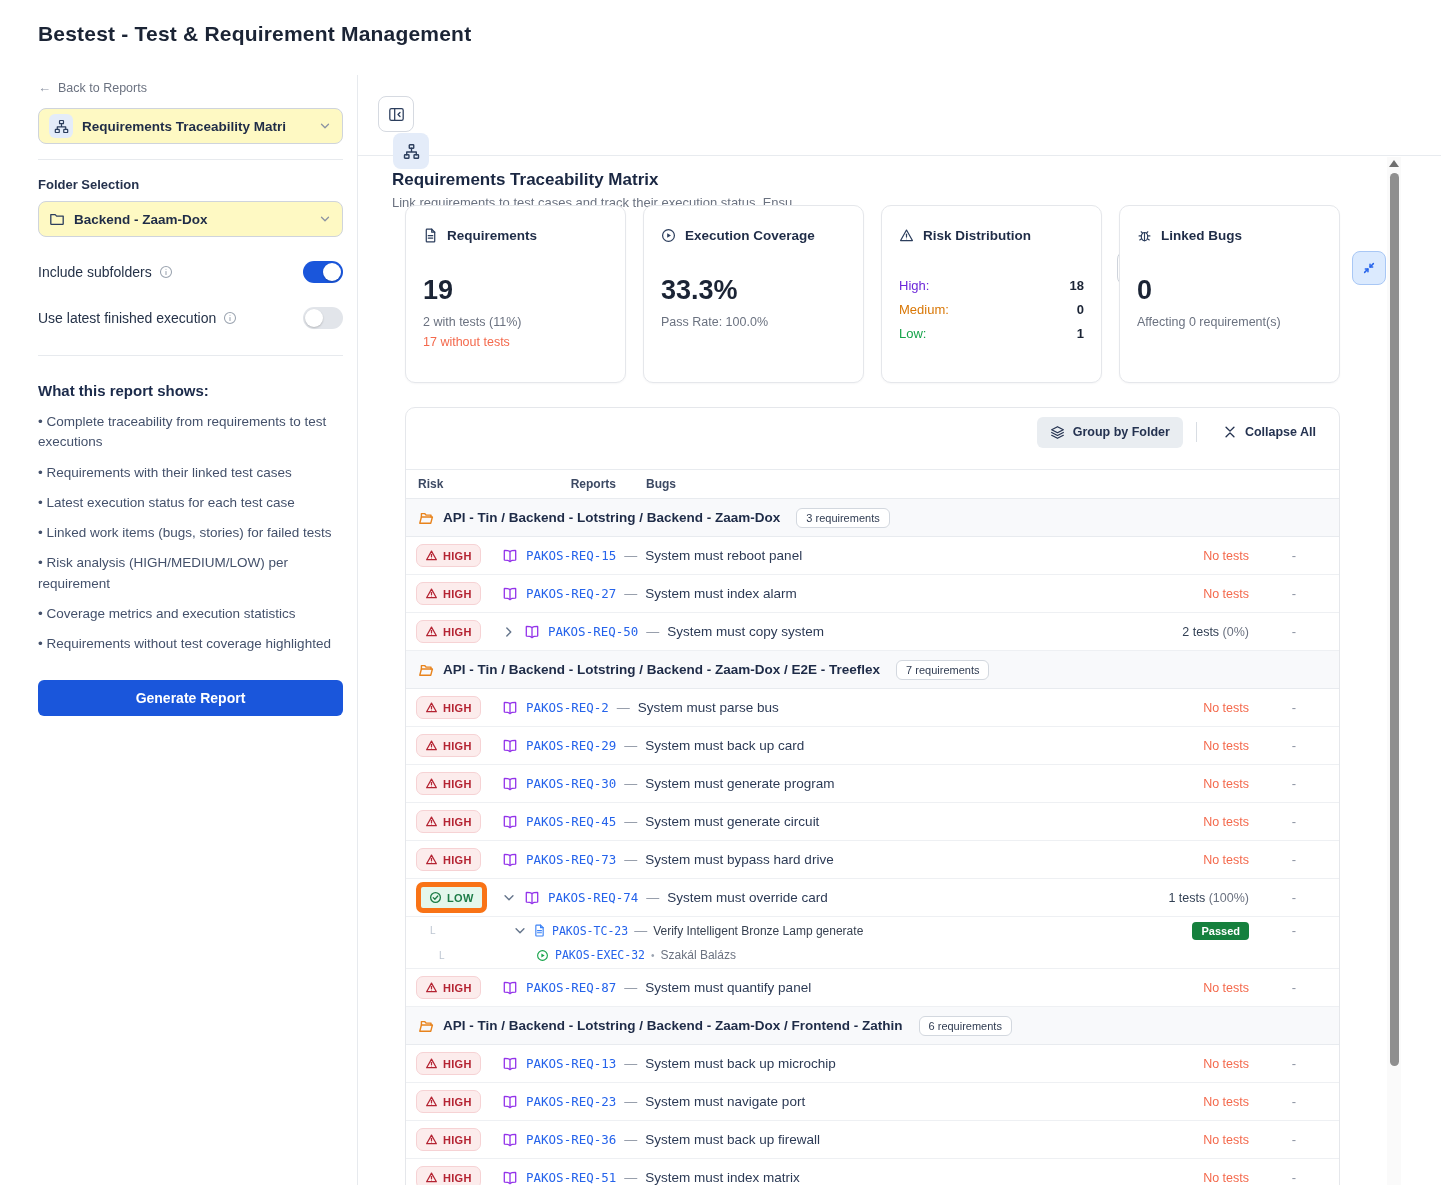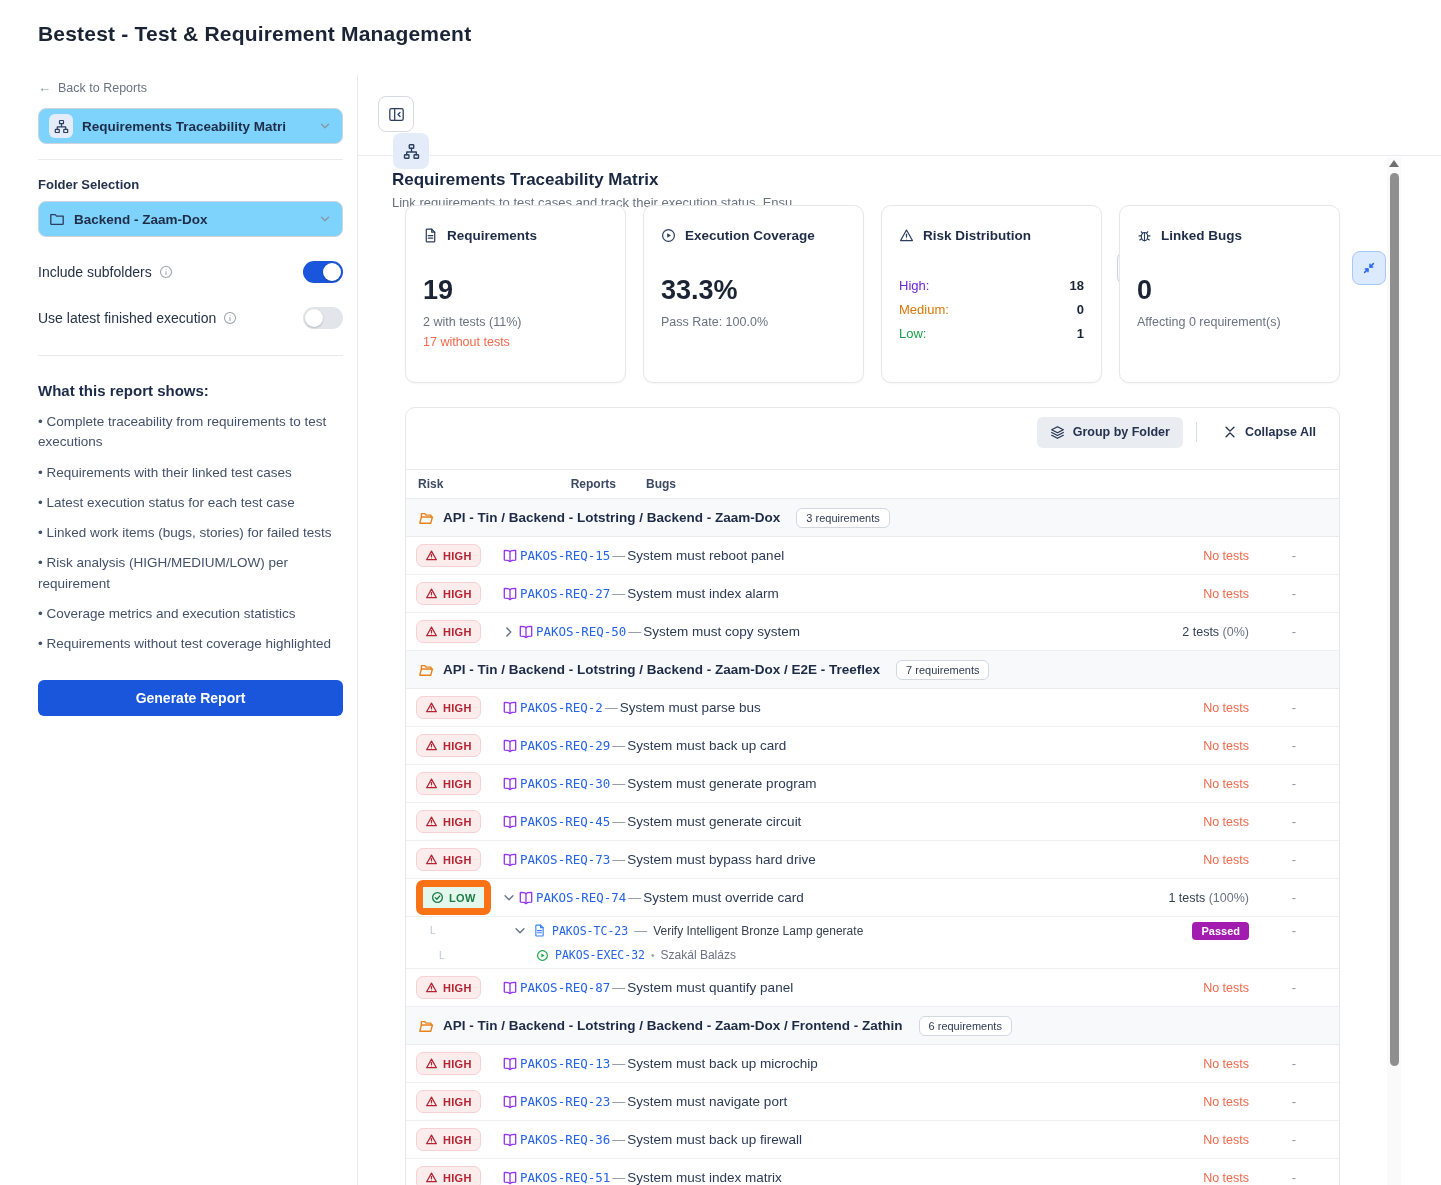--- a/index.html
+++ b/index.html
@@ -10,21 +10,21 @@
   }
   svg { display:block; }
 
   
   .app-title { position:absolute; left:38px; top:22px; font-size:21px; font-weight:bold; color:#1b2435; letter-spacing:.2px; }
 
   
   .sidebar { position:absolute; left:38px; top:80px; width:305px; }
   .back-link { display:flex; align-items:center; gap:7px; font-size:12.5px; color:#6b7280; cursor:pointer; margin-bottom:13px; }
   .back-arrow { font-size:13px; color:#8b93a2; }
-  .select-box { display:flex; align-items:center; gap:9px; height:36px; border:1px solid #cfd4dc; border-radius:8px; padding:0 10px; background:#7dd3fc; cursor:pointer; }
+  .select-box { display:flex; align-items:center; gap:9px; height:36px; border:1px solid #cfd4dc; border-radius:8px; padding:0 10px; background:#fef9c3; cursor:pointer; }
   .select-box .icon-chip { width:24px; height:24px; border-radius:6px; background:#e4ecf9; display:flex; align-items:center; justify-content:center; flex:none; }
   .select-box .sel-label { flex:1; font-size:13.5px; font-weight:bold; color:#1f2c47; white-space:nowrap; overflow:hidden; }
   .sb-divider { border:none; border-top:1px solid #e7eaee; margin:15px 0 0; }
   .section-label { font-size:13px; font-weight:bold; color:#25324d; margin:17px 0 9px; }
   .toggle-row { display:flex; align-items:center; margin-top:24px; }
   .toggle-row .t-label { font-size:14px; color:#253248; }
   .toggle-row .info-ic { margin-left:7px; display:inline-flex; }
   .switch { margin-left:auto; width:40px; height:22px; border-radius:11px; position:relative; cursor:pointer; flex:none; }
   .switch.on { background:#1a56db; }
   .switch.off { background:#e2e5ea; }
@@ -78,39 +78,39 @@
   .col-bugs { width:90px; text-align:center; flex:none; }
 
   .row { display:flex; align-items:center; }
   .group-row { height:38px; background:#f8f9fb; border-bottom:1px solid #e8ebef; padding-left:12px; gap:9px; }
   .group-name { font-size:13.5px; font-weight:bold; color:#1e2b47; }
   .group-badge { font-size:11px; color:#303c52; border:1px solid #d3d8df; background:#fff; border-radius:6px; padding:3px 9px; margin-left:7px; }
   .req-row { height:38px; border-bottom:1px solid #eef0f3; }
   .risk-cell { width:90px; padding-left:10px; flex:none; }
   .badge { display:inline-flex; align-items:center; gap:5px; font-size:11px; font-weight:bold; letter-spacing:.3px; padding:4px 8px; border-radius:7px; }
   .badge.high { background:#fcecec; border:1px solid #f6d2d4; color:#b42332; }
-  .badge.low  { background:#e4f7ec; border:7px solid #f97316; color:#1c7c46; }
-  .item-cell { flex:1; min-width:0; display:flex; align-items:center; gap:2px; padding-left:6px; }
+  .badge.low  { background:#e4f7ec; border:5px solid #f97316; color:#1c7c46; }
+  .item-cell { flex:1; min-width:0; display:flex; align-items:center; gap:8px; padding-left:6px; }
   .req-id { font-family:"DejaVu Sans Mono", monospace; font-size:12.5px; color:#2563eb; cursor:pointer; white-space:nowrap; }
   .dash-sep { color:#8b93a2; font-size:13px; }
   .req-title { font-size:13.5px; color:#2c3a55; white-space:nowrap; }
   .cov-cell { width:120px; text-align:right; flex:none; font-size:12.5px; }
   .cov-none { color:#f4694c; }
   .cov-num { color:#334155; } .cov-pct { color:#6b7280; }
   .bugs-cell { width:90px; text-align:center; flex:none; color:#8b93a2; font-size:13px; }
   .tc-row { height:27px; }
   .exec-row { height:25px; border-bottom:1px solid #eef0f3; padding-bottom:2px; }
   .tree-spacer { width:90px; flex:none; }
   .tree-l { color:#bdc6d1; font-size:10px; padding-left:24px; display:block; }
   .exec-row .tree-l { padding-left:33px; }
   .tc-item { flex:1; min-width:0; display:flex; align-items:center; gap:6px; padding-left:17px; }
   .exec-item { flex:1; min-width:0; display:flex; align-items:center; gap:6px; padding-left:40px; }
   .tc-id { font-family:"DejaVu Sans Mono", monospace; font-size:11.5px; color:#2563eb; cursor:pointer; }
   .tc-title { font-size:12px; color:#374151; white-space:nowrap; }
-  .status-badge { display:inline-block; background:#a21caf; color:#fff; font-size:11px; font-weight:bold; padding:3px 9px; border-radius:4px; }
+  .status-badge { display:inline-block; background:#15803d; color:#fff; font-size:11px; font-weight:bold; padding:3px 9px; border-radius:4px; }
   .exec-by { font-size:12px; color:#6b7280; }
   .exec-dot { color:#9aa3b0; font-size:10px; }
 
   
   .scroll-track { position:absolute; left:1387px; top:157px; bottom:0; width:14px; background:#fafafa; }
   .scroll-up { position:absolute; left:2px; top:3px; width:0; height:0; border-left:5px solid transparent; border-right:5px solid transparent; border-bottom:7px solid #6f6f6f; }
   .scroll-thumb { position:absolute; left:2.5px; top:16px; width:9px; height:893px; background:#8f8f8f; border-radius:5px; }
 </style>
 </head>
 <body>

